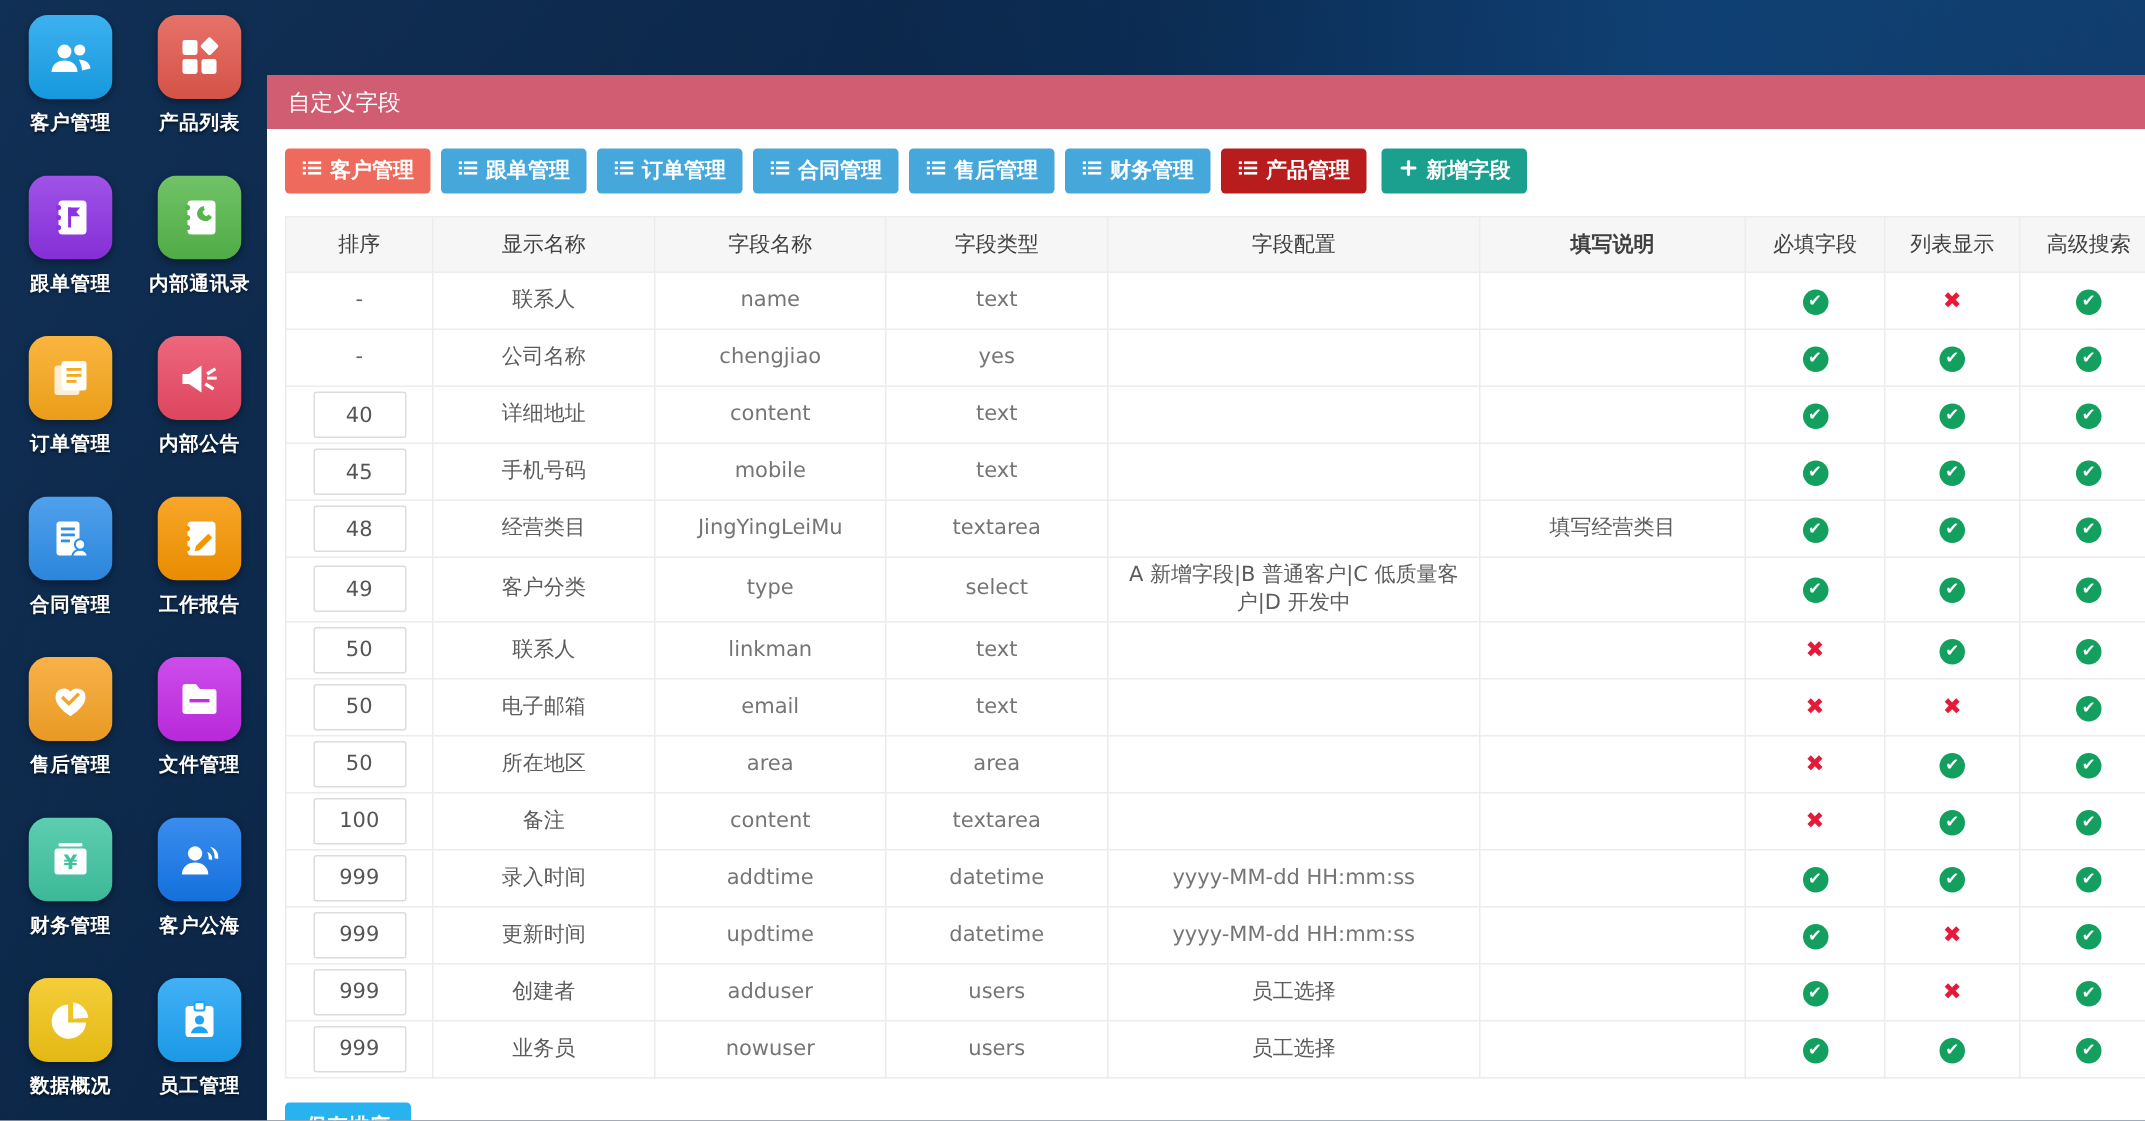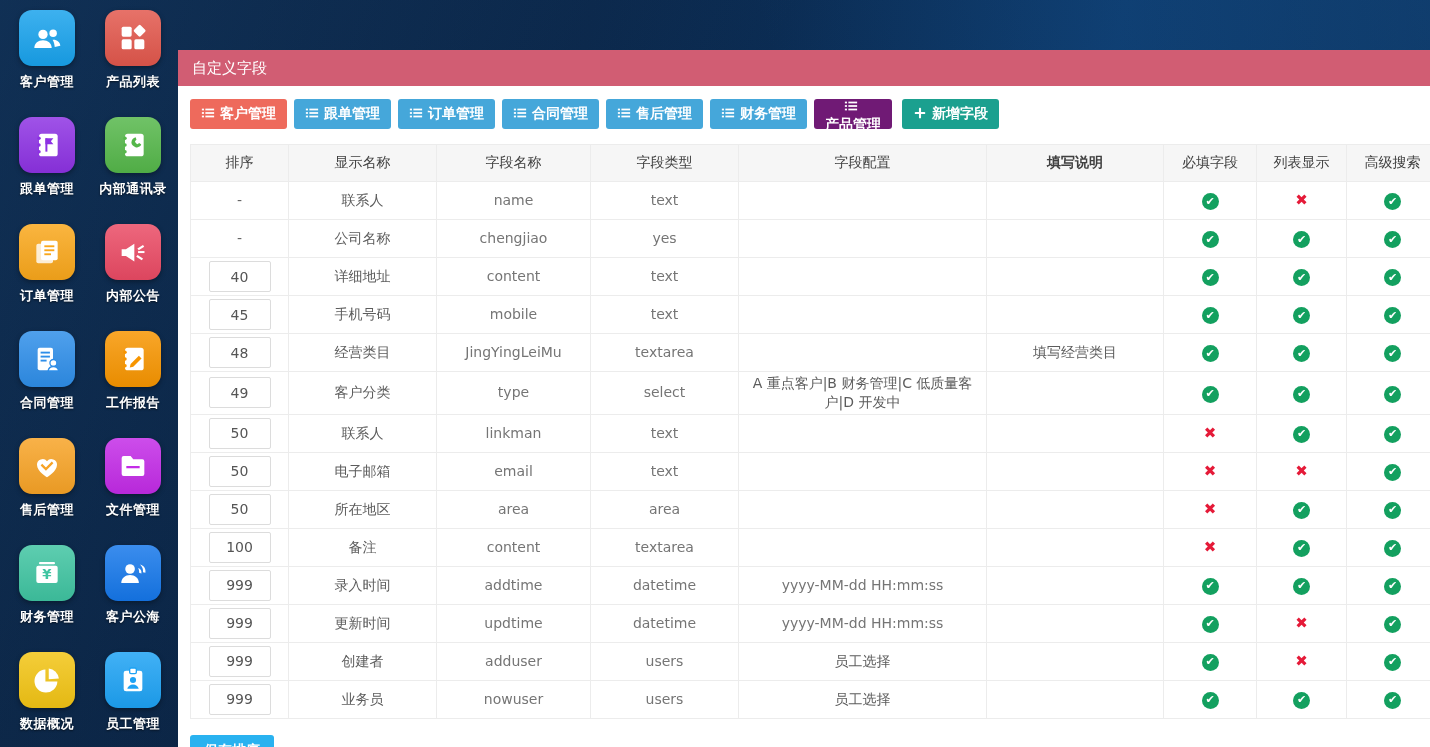--- a/index.html
+++ b/index.html
@@ -287,21 +287,21 @@
         <span><svg viewBox="0 0 16 16" fill="#fff">
             <rect x="1" y="3" width="2.4" height="2"></rect>
             <rect x="5" y="3" width="10" height="2"></rect>
             <rect x="1" y="7" width="2.4" height="2"></rect>
             <rect x="5" y="7" width="10" height="2"></rect>
             <rect x="1" y="11" width="2.4" height="2"></rect>
             <rect x="5" y="11" width="10" height="2"></rect>
           </svg></span>
         <span>财务管理</span>
       </button>
-      <button class="tab-btn" style="background: #701a75; flex-direction: column;">
+      <button class="tab-btn" style="background: #b91c1c;">
         <span><svg viewBox="0 0 16 16" fill="#fff">
             <rect x="1" y="3" width="2.4" height="2"></rect>
             <rect x="5" y="3" width="10" height="2"></rect>
             <rect x="1" y="7" width="2.4" height="2"></rect>
             <rect x="5" y="7" width="10" height="2"></rect>
             <rect x="1" y="11" width="2.4" height="2"></rect>
             <rect x="5" y="11" width="10" height="2"></rect>
           </svg></span>
         <span>产品管理</span>
       </button>
@@ -382,21 +382,21 @@
             <td>填写经营类目</td>
             <td><span class="ok-badge" style="background: rgb(19, 160, 95);">✔</span></td>
             <td><span class="ok-badge" style="background: rgb(19, 160, 95);">✔</span></td>
             <td><span class="ok-badge" style="background: rgb(19, 160, 95);">✔</span></td>
           </tr>
           <tr>
             <td><input class="sort-input" value="49" style=""></td>
             <td>客户分类</td>
             <td class="latin">type</td>
             <td class="latin">select</td>
-            <td>A 重点客户|B 财务管理|C 低质量客户|D 开发中</td>
+            <td>A 新增字段|B 普通客户|C 低质量客户|D 开发中</td>
             <td class="latin"></td>
             <td><span class="ok-badge" style="background: rgb(19, 160, 95);">✔</span></td>
             <td><span class="ok-badge" style="background: rgb(19, 160, 95);">✔</span></td>
             <td><span class="ok-badge" style="background: rgb(19, 160, 95);">✔</span></td>
           </tr>
           <tr>
             <td><input class="sort-input" value="50" style=""></td>
             <td>联系人</td>
             <td class="latin">linkman</td>
             <td class="latin">text</td>

